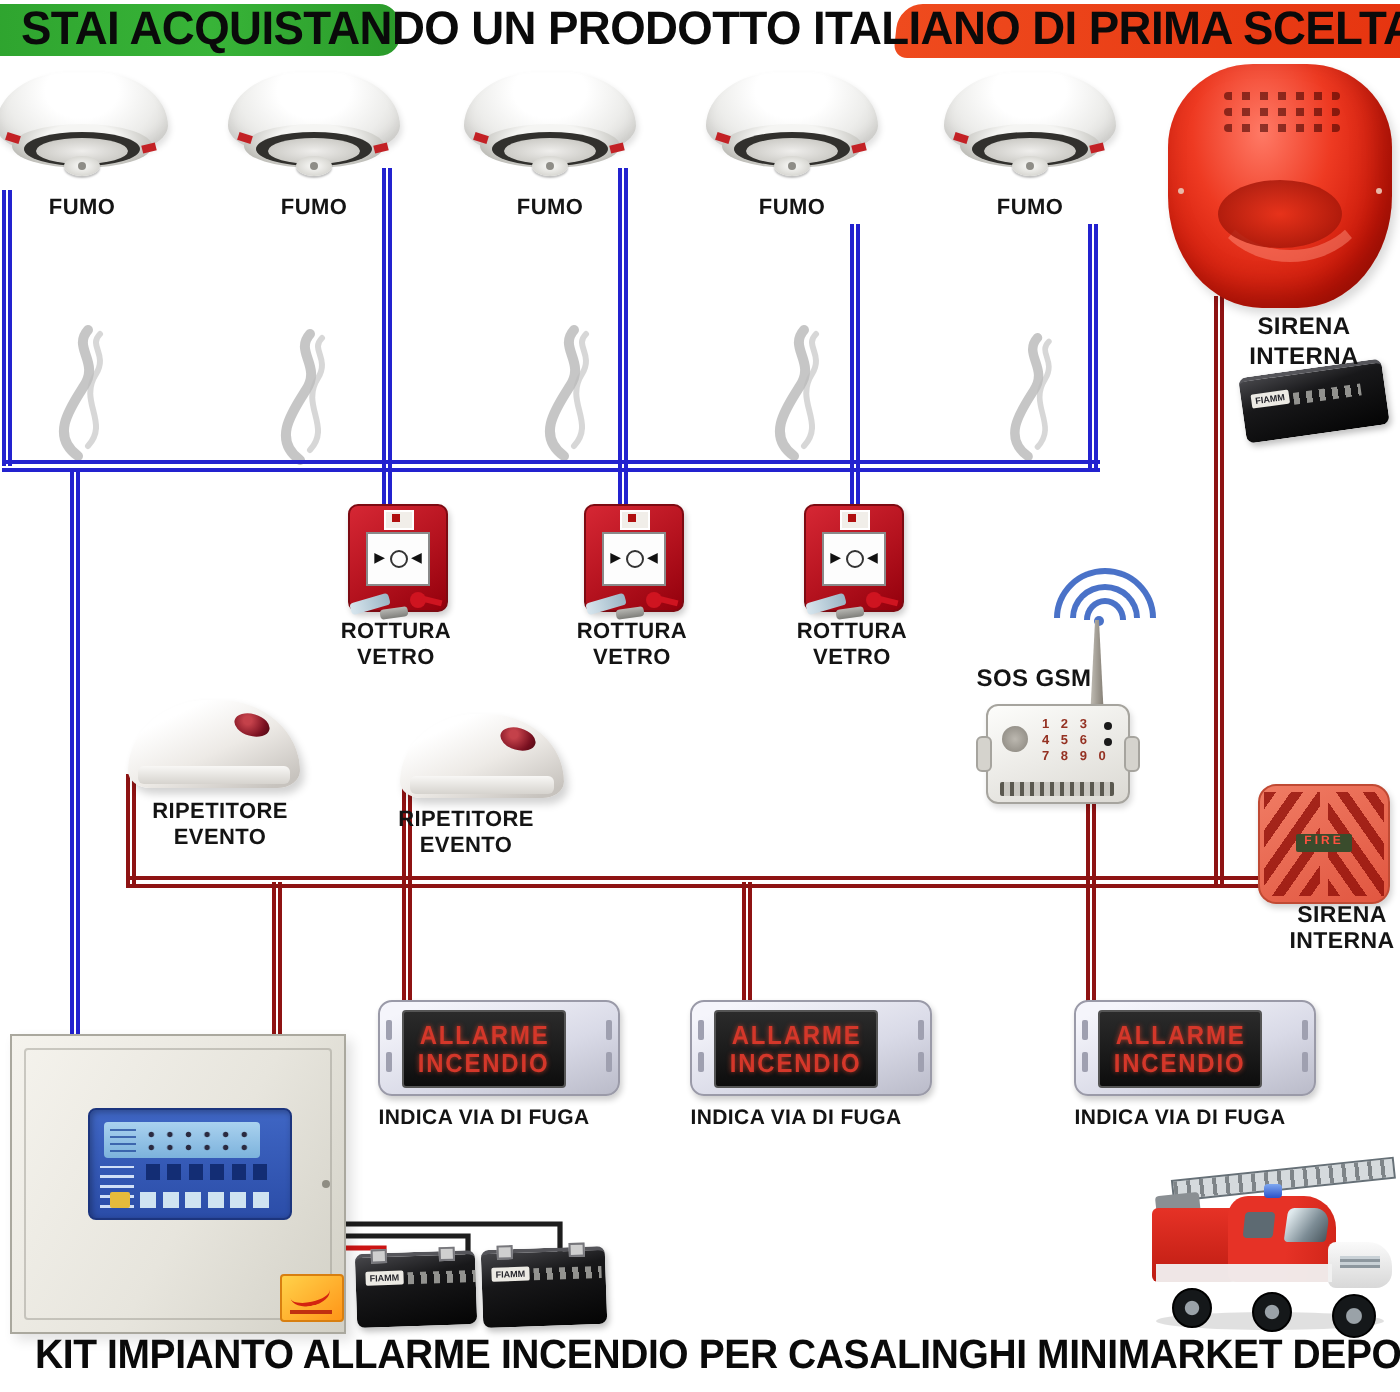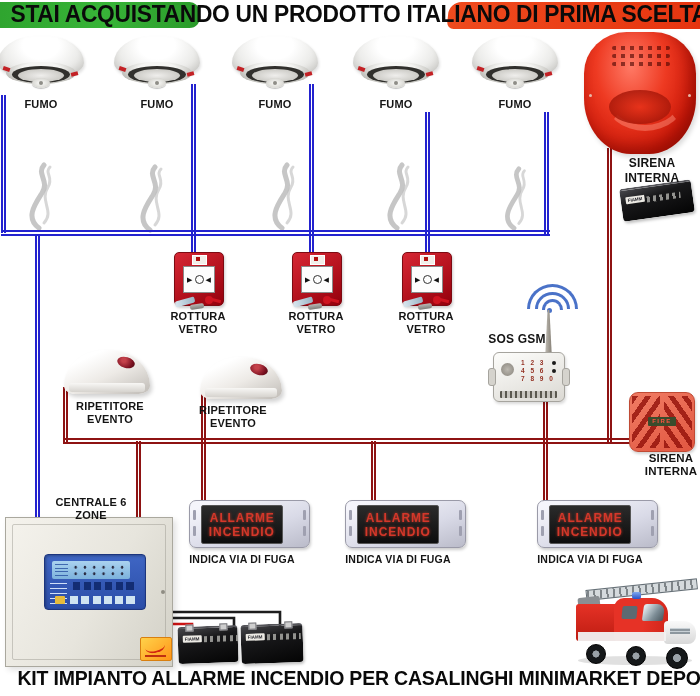--- a/index.html
+++ b/index.html
@@ -396,21 +396,20 @@
 
   <div class="siren-int">
     <div class="si-l"></div>
       <div class="si-r"></div>
     <div class="si-badge">FIRE</div>
   </div>
   <div class="lbl" style="left:631px;top:452px;width:80px;font-size:11.5px">
     <span>SIRENA</span><br><span>INTERNA</span>
   </div>
 
-  <div class="lbl" style="left:41px;top:496px;width:100px">CENTRALE 6 ZONE</div>
   <div class="panel">
     <div class="panel-seam"></div>
     <div class="cp-display">
       <div class="cp-screen">
         <div class="cp-slines"></div>
           <div class="cp-leds"></div>
       </div>
       <div class="cp-llabels"></div>
       <div class="cp-row1"></div>
       <div class="cp-yellow"></div>

